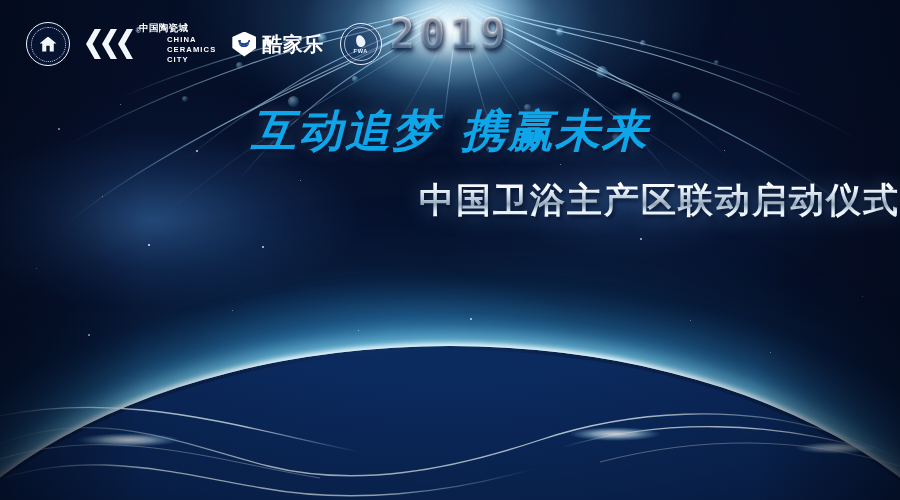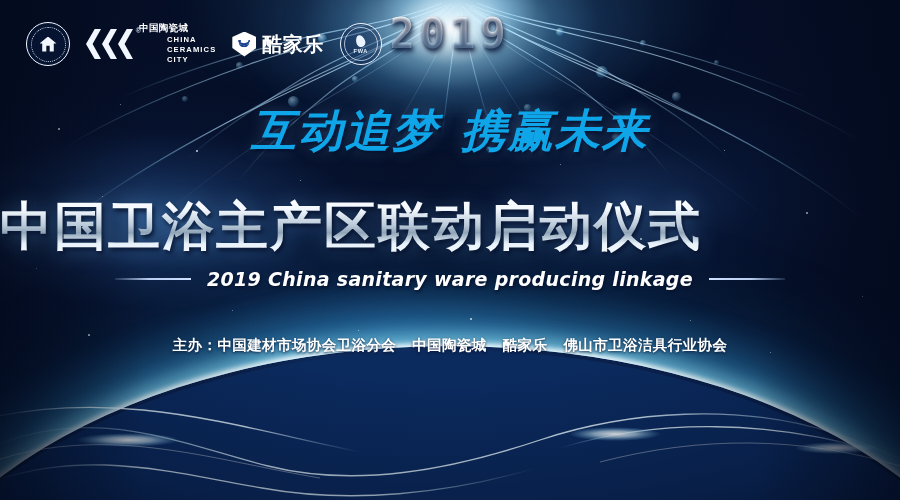--- a/index.html
+++ b/index.html
@@ -277,24 +277,24 @@
     letter-spacing: 2px;
     text-shadow:
       2px 3px 3px rgba(5,16,44,0.75),
       0 0 16px rgba(140,200,255,0.30);
   }
   .headline .gap { display: inline-block; width: 22px; }
 
   .main-title {
     position: absolute;
     left: 0; right: 0;
-    top: 192px;
-    text-align: left;
+    top: 177px;
+    text-align: right;
     font-family: "DejaVu Sans", "Liberation Sans", sans-serif;
-    font-size: 52px;
+    font-size: 35px;
     font-weight: 700;
     letter-spacing: 2px;
     background: linear-gradient(180deg, #ffffff 0%, #f4f9ff 24%, #b9c9d8 48%, #8fa4b6 58%, #e8f2fb 74%, #ffffff 100%);
     -webkit-background-clip: text;
     background-clip: text;
     -webkit-text-fill-color: transparent;
     filter: drop-shadow(2px 3px 2px rgba(5,16,44,0.85)) drop-shadow(0 0 10px rgba(120,190,255,0.25));
   }
 
   .subtitle-row {
@@ -514,24 +514,16 @@
     </div>
 
     <div class="year-2019">2019</div>
 
     <div class="headline">
       <span>互动追梦</span><span class="gap"></span><span>携赢未来</span>
     </div>
 
     <div class="main-title">中国卫浴主产区联动启动仪式</div>
 
-    <div class="subtitle-row">
-      <span class="sub-rule"></span>
-      <span class="subtitle">2019 China sanitary ware producing linkage</span>
-      <span class="sub-rule right"></span>
-    </div>
-
-    <div class="organizers">
-      <span>主办：</span><span>中国建材市场协会卫浴分会</span><span class="sep"></span><span>中国陶瓷城</span><span class="sep"></span><span>酷家乐</span><span class="sep"></span><span>佛山市卫浴洁具行业协会</span>
-    </div>
+
 
   </div>
 </div>
 
 </body></html>

